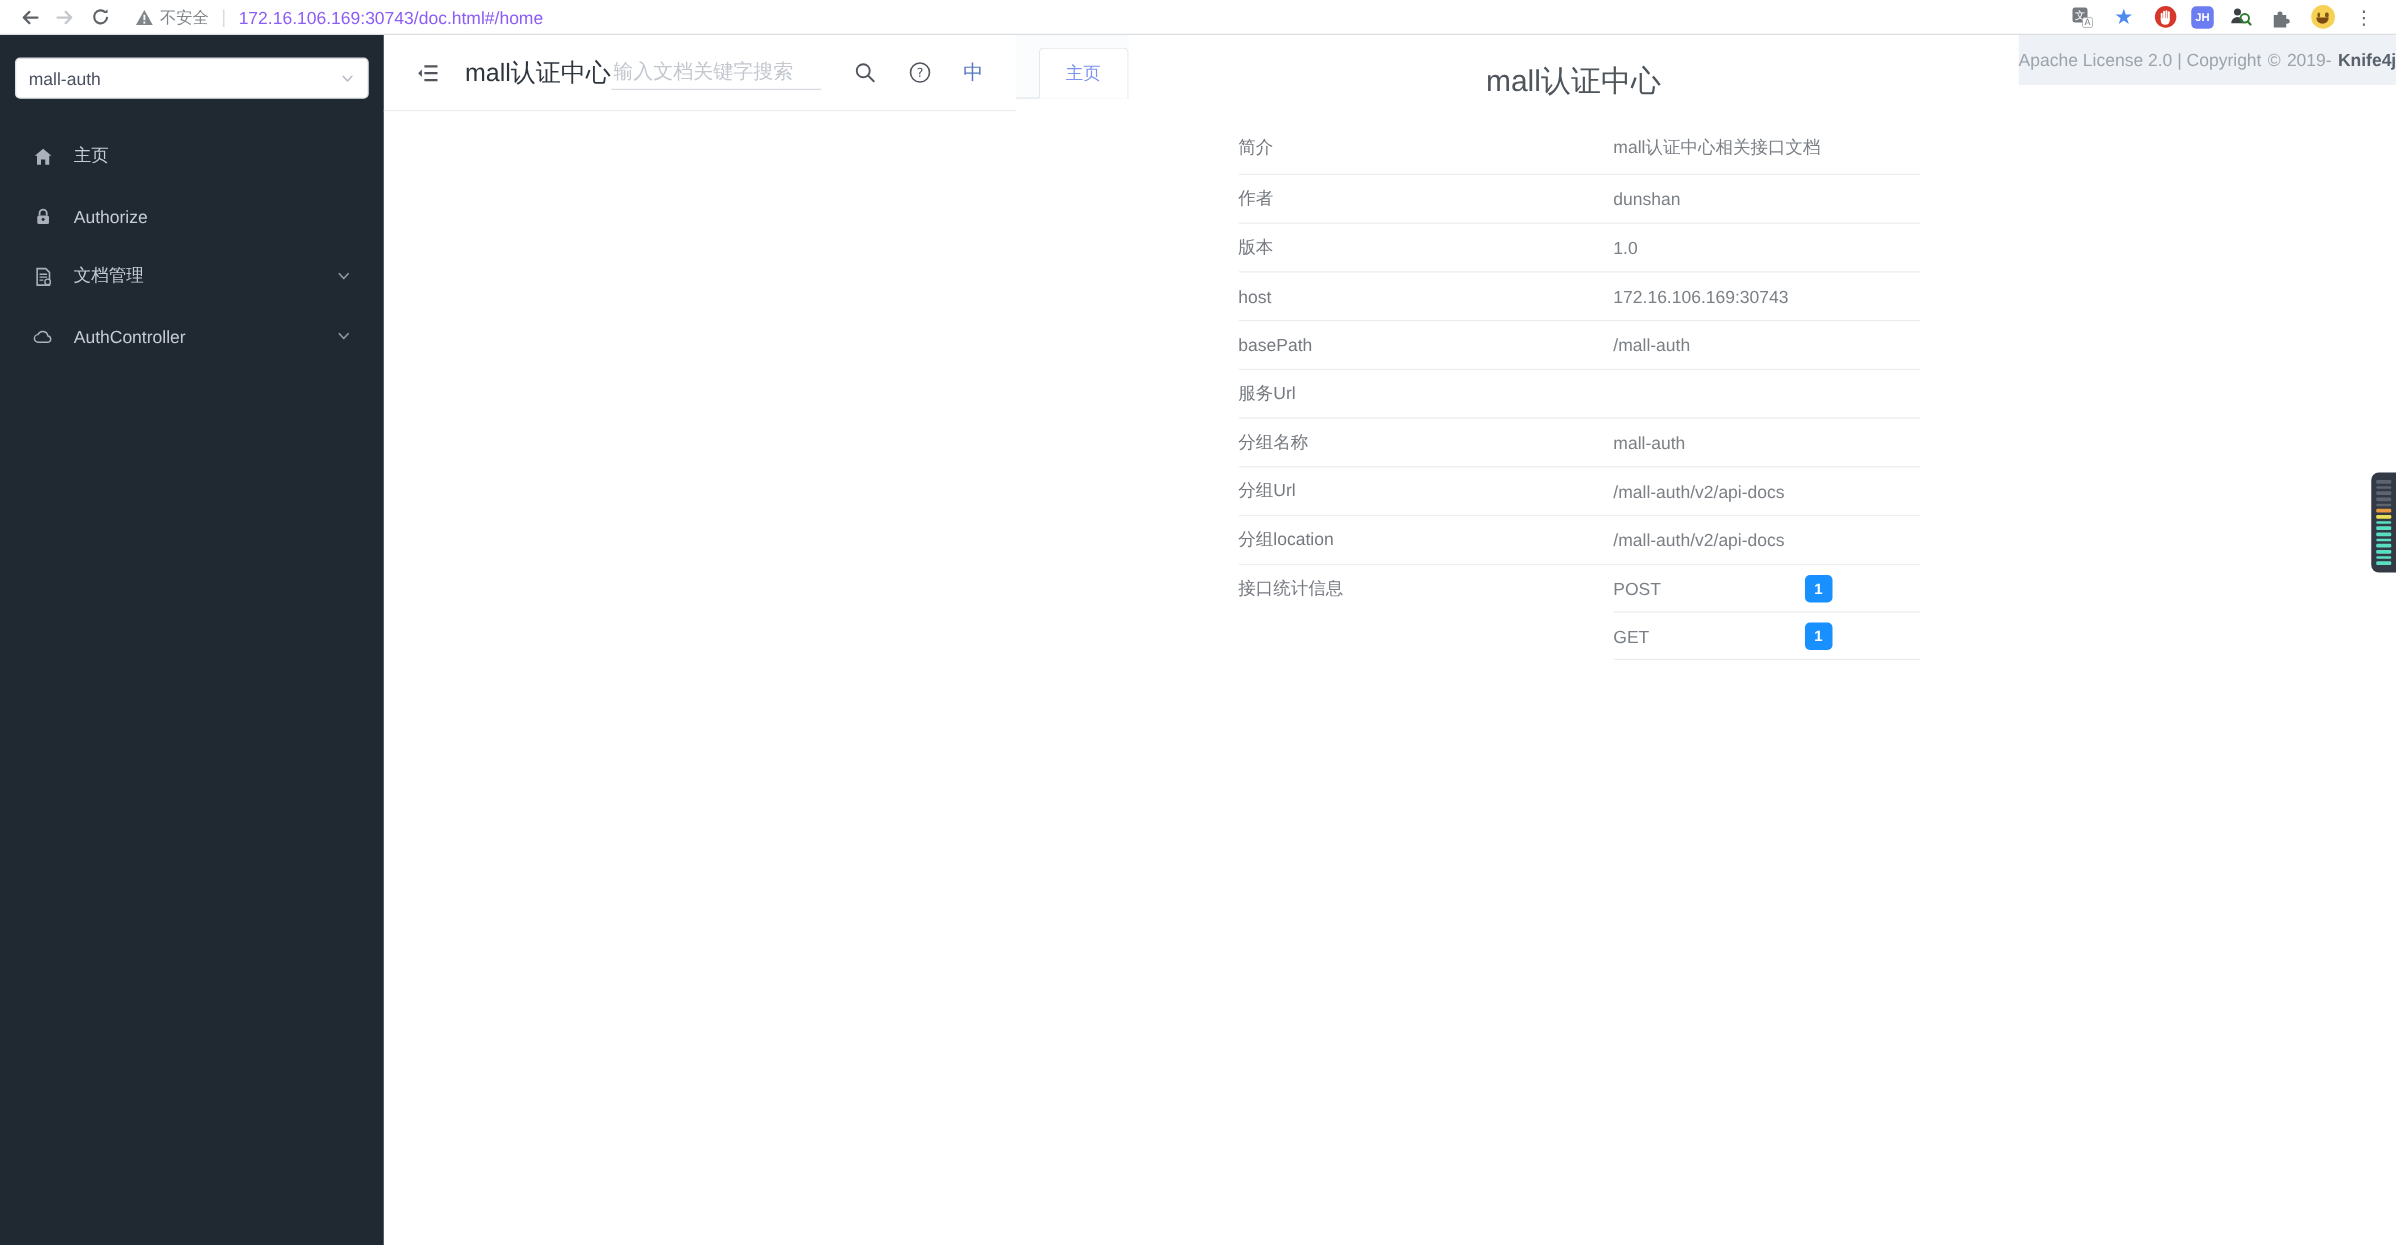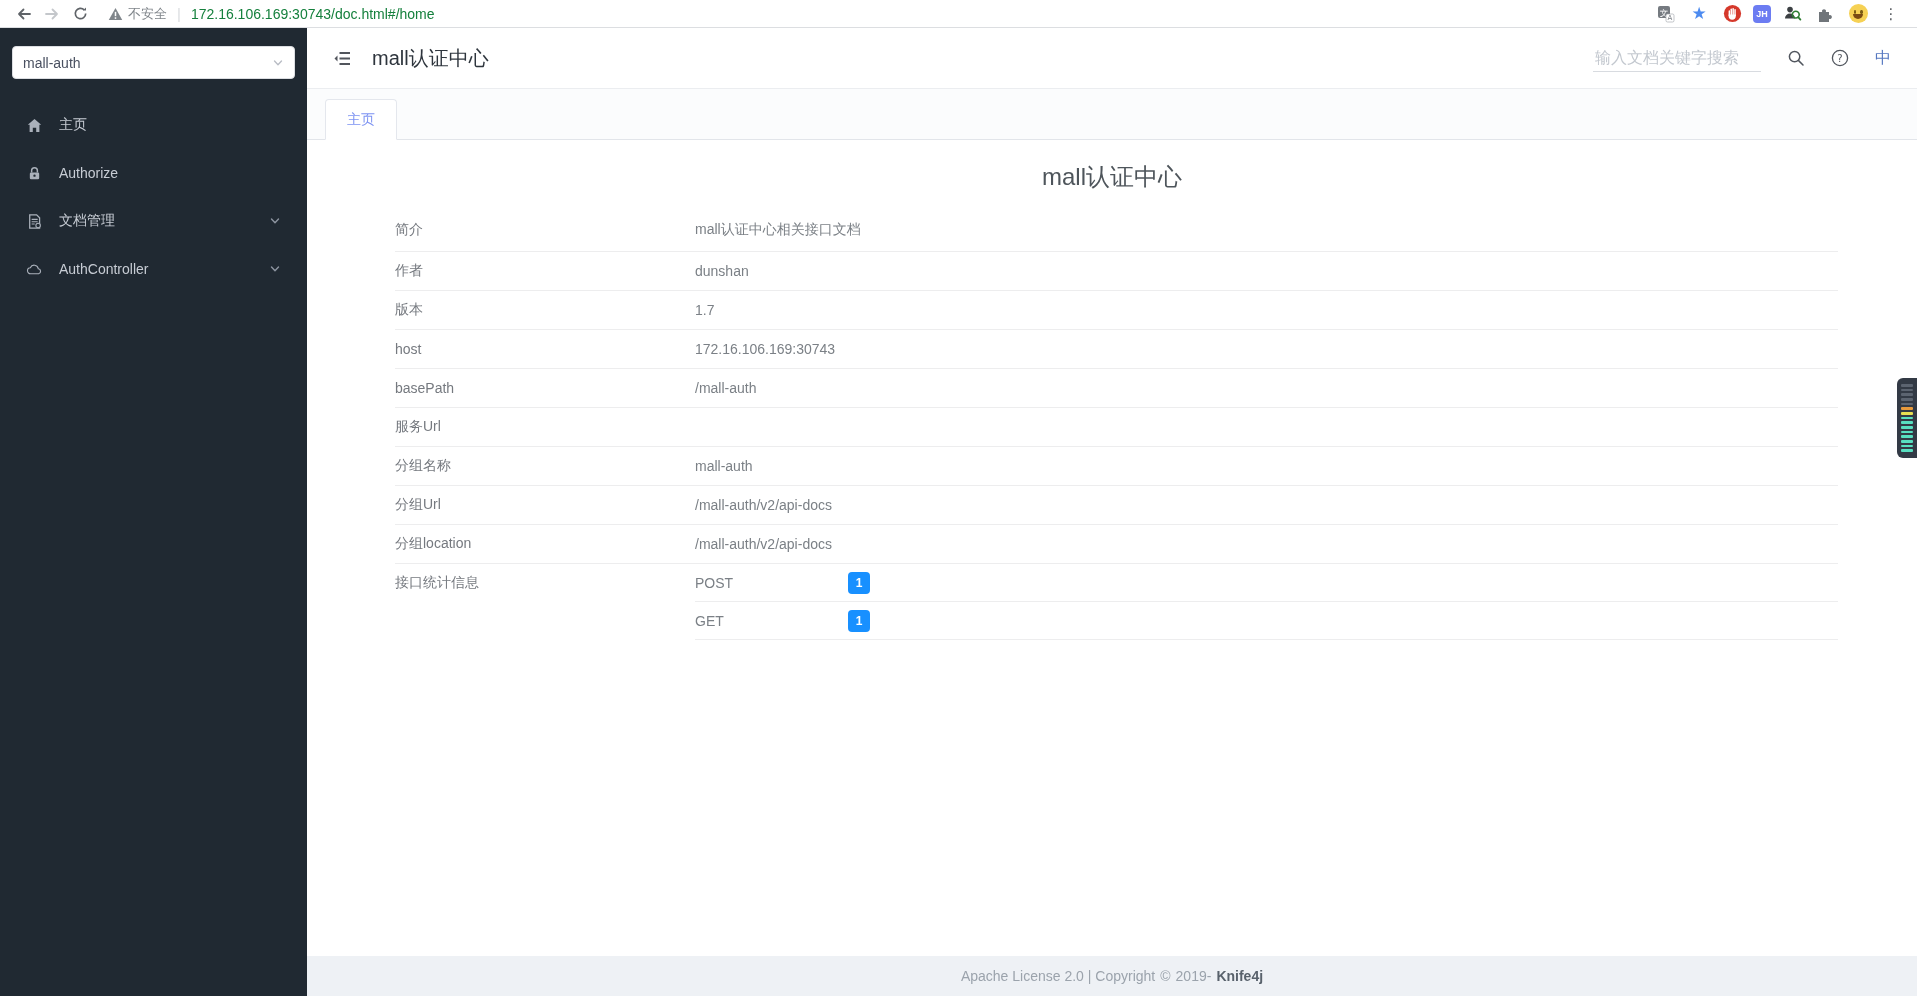--- a/index.html
+++ b/index.html
@@ -6,21 +6,21 @@
   html,body { width:1917px; height:1002px; overflow:hidden; }
   body { font-family:"Liberation Sans","DejaVu Sans",sans-serif; background:#fff; position:relative; }
 
   
   .chrome { height:28px; background:#fff; border-bottom:1px solid #dcdee1; display:flex; align-items:center; padding:0 10px; }
   .nav-btn { width:28px; height:28px; display:flex; align-items:center; justify-content:center; color:#5f6368; cursor:pointer; }
   .nav-btn.disabled { color:#c4c7cb; }
   .addr { display:flex; align-items:center; margin-left:14px; flex:1; min-width:0; }
   .addr .warn { color:#80868b; display:flex; align-items:center; gap:5px; font-size:13px; }
   .addr .sep { color:#dadce0; margin:0 10px; font-size:15px; }
-  .addr .url { color:#15803d; font-size:14px; }
+  .addr .url { color:#8b5cf6; font-size:14px; }
   .ext-bar { display:flex; align-items:center; gap:9px; padding-right:4px; }
   .ext { width:24px; height:24px; display:flex; align-items:center; justify-content:center; cursor:pointer; }
   .star { color:#4d8bf0; font-size:17px; line-height:1; }
   .jh-badge { width:18px; height:18px; border-radius:4px; background:#6c7cf2; color:#fff; font-size:9px; font-weight:bold; display:flex; align-items:center; justify-content:center; }
   .smiley { width:19px; height:19px; border-radius:50%; background:#f6d154; position:relative; }
   .smiley i { position:absolute; width:2.5px; height:3.5px; background:#7a5b12; border-radius:50%; top:6px; }
   .smiley i.l { left:5px; } .smiley i.r { right:5px; }
   .smiley u { position:absolute; left:4.5px; right:4.5px; bottom:4px; height:5px; border-radius:0 0 8px 8px; background:#7a4a12; }
   .dots { color:#5f6368; font-size:15px; letter-spacing:0; }
 
@@ -32,21 +32,21 @@
   .group-select { margin:0 12px; height:33px; background:#fff; border:1px solid #dcdee2; border-radius:4px; display:flex; align-items:center; padding:0 10px; cursor:pointer; }
   .group-select .val { flex:1; font-size:14px; color:#495060; }
   .group-select .chev { color:#b8bcc4; }
   .side-menu { margin-top:22px; }
   .side-item { height:48px; display:flex; align-items:center; padding:0 26px; color:#c7ccd4; font-size:14px; cursor:pointer; }
   .side-item .s-icon { width:17px; height:17px; margin-right:16px; color:#aab1bb; flex:none; display:flex; }
   .side-item .lbl { flex:1; }
   .side-item .chev { color:#8d94a0; display:flex; }
 
   
-  .main { flex:1; display:flex; flex-direction:column; min-width:0; }
+  .main { flex:1; display:flex; flex-direction:row; min-width:0; }
   .topbar { height:61px; border-bottom:1px solid #ebedf0; display:flex; align-items:center; padding:0 26px; }
   .fold { color:#51555c; display:flex; cursor:pointer; }
   .app-title { font-size:20px; color:#2e353d; margin-left:20px; font-weight:500; }
   .topbar .spacer { flex:1; }
   .search-wrap { display:flex; align-items:center; }
   .search-input { width:168px; border:none; border-bottom:1px solid #d8dbe0; font-size:16px; padding:4px 2px; color:#495060; outline:none; background:transparent; }
   .search-input::placeholder { color:#c3c8cf; }
   .hicon { margin-left:26px; display:flex; align-items:center; color:#51565e; cursor:pointer; }
   .lang { font-size:16px; color:#5577c0; font-weight:500; }
 
@@ -257,21 +257,21 @@
           <div class="info-row first">
             <div class="info-label">简介</div>
             <div class="info-value">mall认证中心相关接口文档</div>
           </div>
           <div class="info-row">
             <div class="info-label">作者</div>
             <div class="info-value">dunshan</div>
           </div>
           <div class="info-row">
             <div class="info-label">版本</div>
-            <div class="info-value">1.7</div>
+            <div class="info-value">1.0</div>
           </div>
           <div class="info-row">
             <div class="info-label">host</div>
             <div class="info-value">172.16.106.169:30743</div>
           </div>
           <div class="info-row">
             <div class="info-label">basePath</div>
             <div class="info-value">/mall-auth</div>
           </div>
           <div class="info-row">

